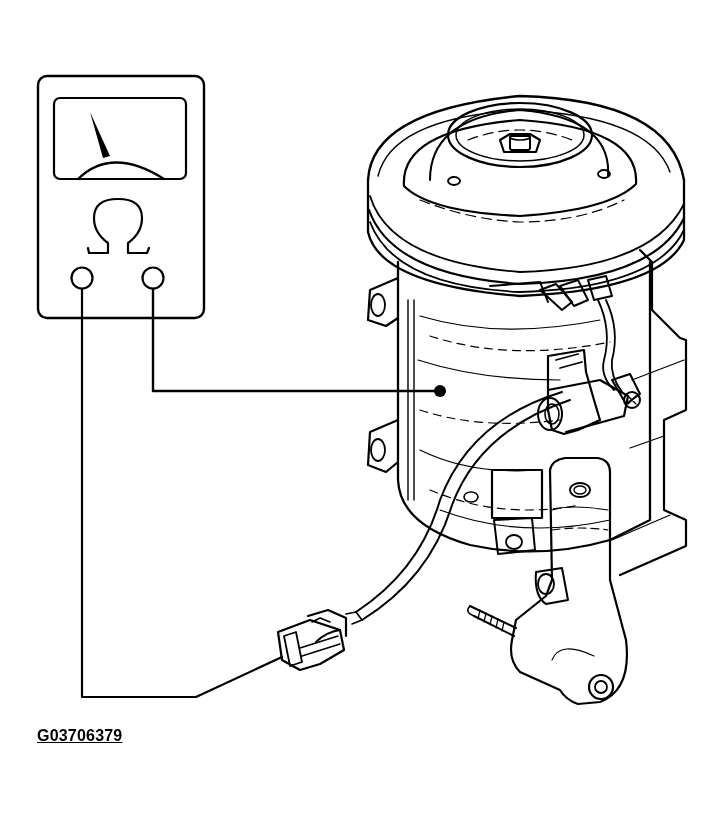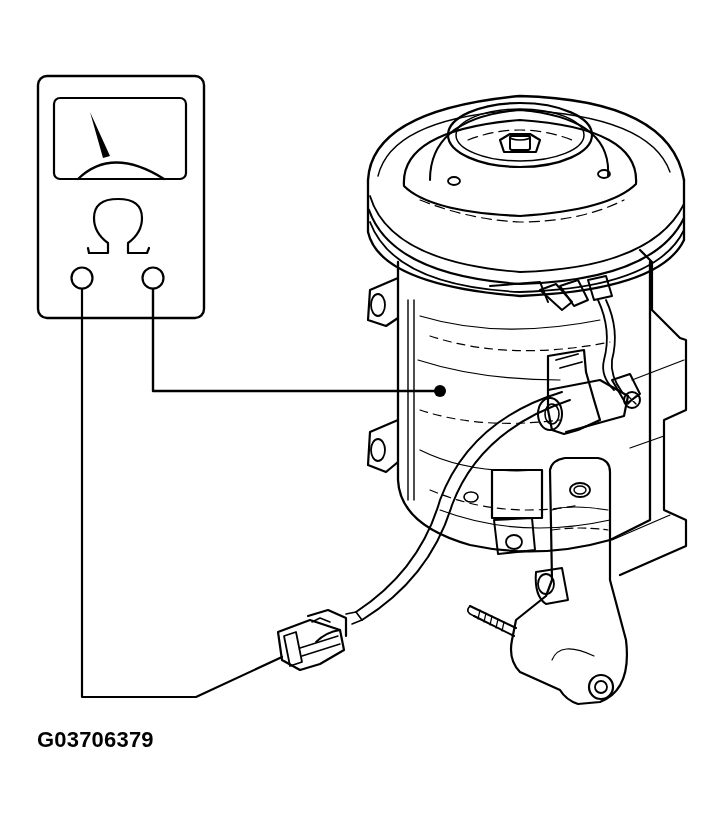--- a/index.html
+++ b/index.html
@@ -1,18 +1,18 @@
 <!DOCTYPE html>
 <html><head>
 <meta charset="utf-8">
 <style>
   html, body { margin:0; padding:0; background:#ffffff; }
   body { width:724px; height:824px; position:relative; overflow:hidden; font-family:"Liberation Sans", sans-serif; }
   #diagram { position:absolute; left:0; top:0; width:724px; height:824px; }
-  #figure-id { position:absolute; left:37px; top:727px; font-size:22px; font-weight:bold; color:#000; letter-spacing:0.2px; }
+  #figure-id { position:absolute; left:37px; top:727px; font-size:16px; font-weight:bold; color:#000; letter-spacing:0.2px;text-decoration:underline; }
   .ln { fill:none; stroke:#000; stroke-linecap:round; stroke-linejoin:round; }
 </style>
 </head>
 <body>
 
 <svg id="diagram" viewBox="0 0 724 824" xmlns="http://www.w3.org/2000/svg">
 
   <g>
     <rect class="ln" x="38" y="76" width="166" height="242" rx="9" stroke-width="2.4"></rect>
     <rect class="ln" x="54" y="98" width="132" height="81" rx="6" stroke-width="2.2"></rect>

